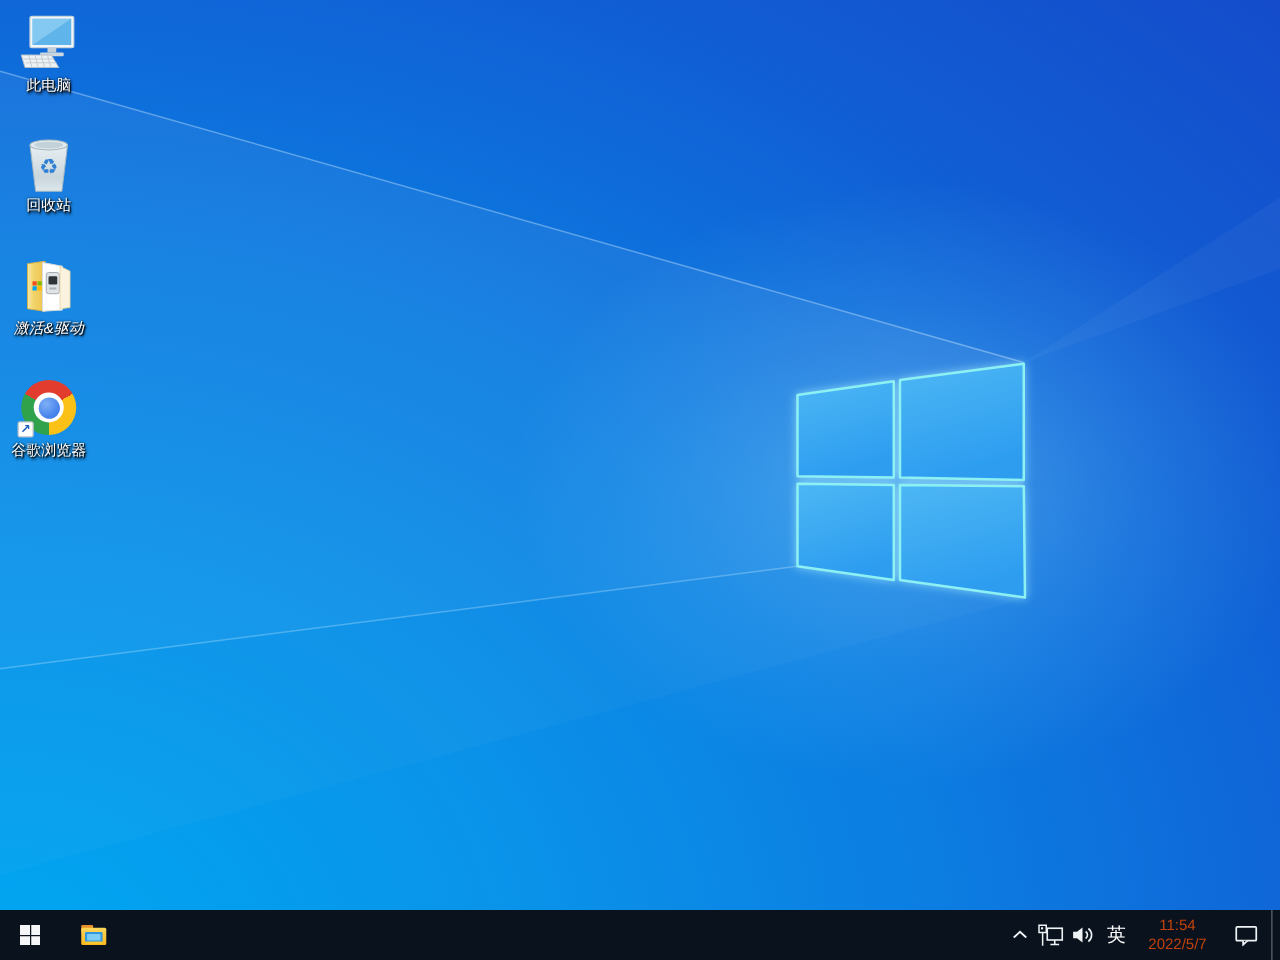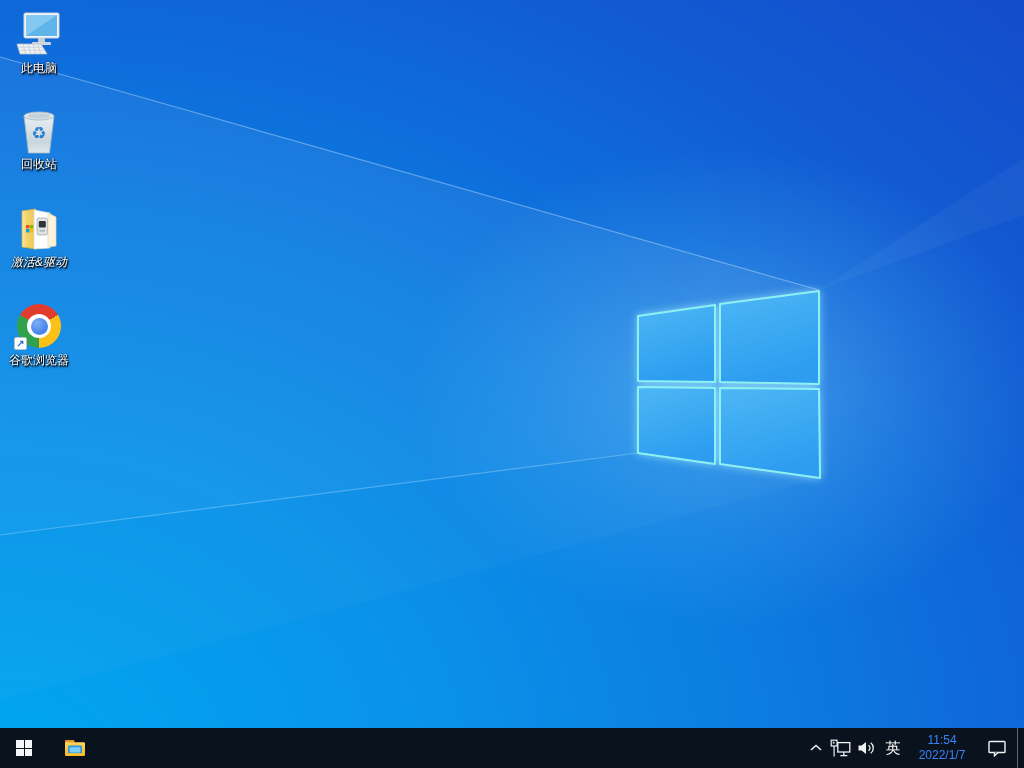--- a/index.html
+++ b/index.html
@@ -53,21 +53,21 @@
   .winlogo { width:16px; height:16px; display:grid;
     grid-template-columns:7.5px 7.5px; grid-template-rows:7.5px 7.5px; gap:1px; }
   .winlogo span { background:#f4f6f8; }
 
   .tray { margin-left:auto; display:flex; align-items:stretch; }
   .tray-btn { display:flex; align-items:center; justify-content:center;
     background:transparent; border:none; cursor:pointer; color:#eef2f5; }
   .w22{width:22px} .w26{width:26px}
   .lang { width:28px; font-size:15px; color:#fff; }
   .clock { width:70px; display:flex; flex-direction:column; align-items:center; justify-content:center;
-    font-size:12px; line-height:1.25; color:#3b82f6; }
+    font-size:12px; line-height:1.25; color:#c2410c; }
   .actioncenter { width:40px; }
   .showdesk { width:7px; border-left:1px solid rgba(255,255,255,.35); background:transparent; border-top:none; border-right:none; border-bottom:none; cursor:pointer; }
 </style>
 </head>
 <body>
 
 <div class="desktop">
 
   <div class="wallpaper">
     <svg viewBox="0 0 1024 768" width="1024" height="768" preserveAspectRatio="none">
@@ -229,21 +229,21 @@
           <polygon points="1.5,5.4 4.6,5.4 9,2 9,14 4.6,10.6 1.5,10.6" fill="#eef2f5"></polygon>
           <path d="M11.5,5.2 A3.4,3.4 0 0 1 11.5,10.8" fill="none" stroke="#eef2f5" stroke-width="1.3"></path>
           <path d="M13.7,2.8 A6.5,6.5 0 0 1 13.7,13.2" fill="none" stroke="#eef2f5" stroke-width="1.3"></path>
         </svg>
       </button>
 
       <button class="tray-btn lang">英</button>
 
       <button class="tray-btn clock">
         <span>11:54</span>
-        <span>2022/1/7</span>
+        <span>2022/5/7</span>
       </button>
 
       <button class="tray-btn actioncenter">
         <svg width="20" height="18" viewBox="0 0 20 18">
           <rect x="2" y="2.5" width="16" height="11" rx="0.8" fill="none" stroke="#eef2f5" stroke-width="1.4"></rect>
           <polyline points="7.5,13.5 7.5,16.8 11,13.5" fill="#0a131d" stroke="#eef2f5" stroke-width="1.4"></polyline>
         </svg>
       </button>
 
       <button class="showdesk"></button>

